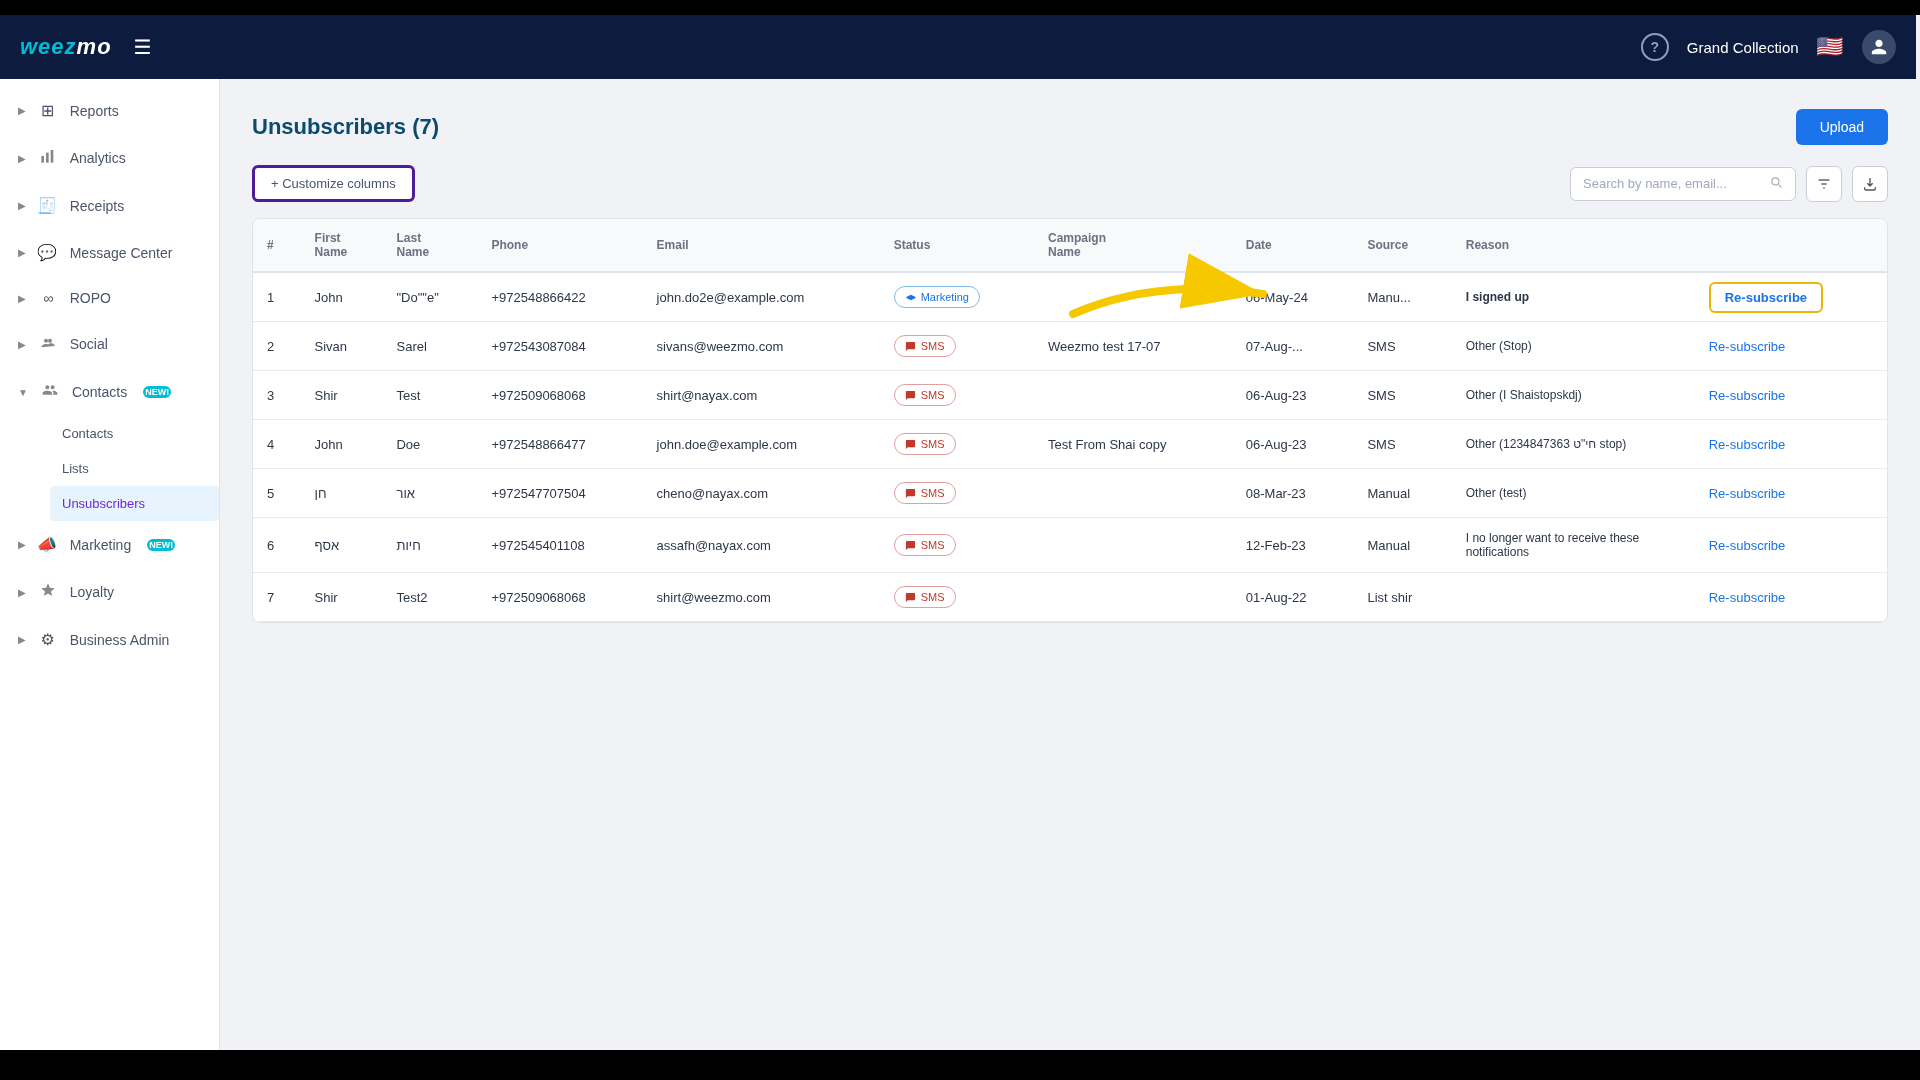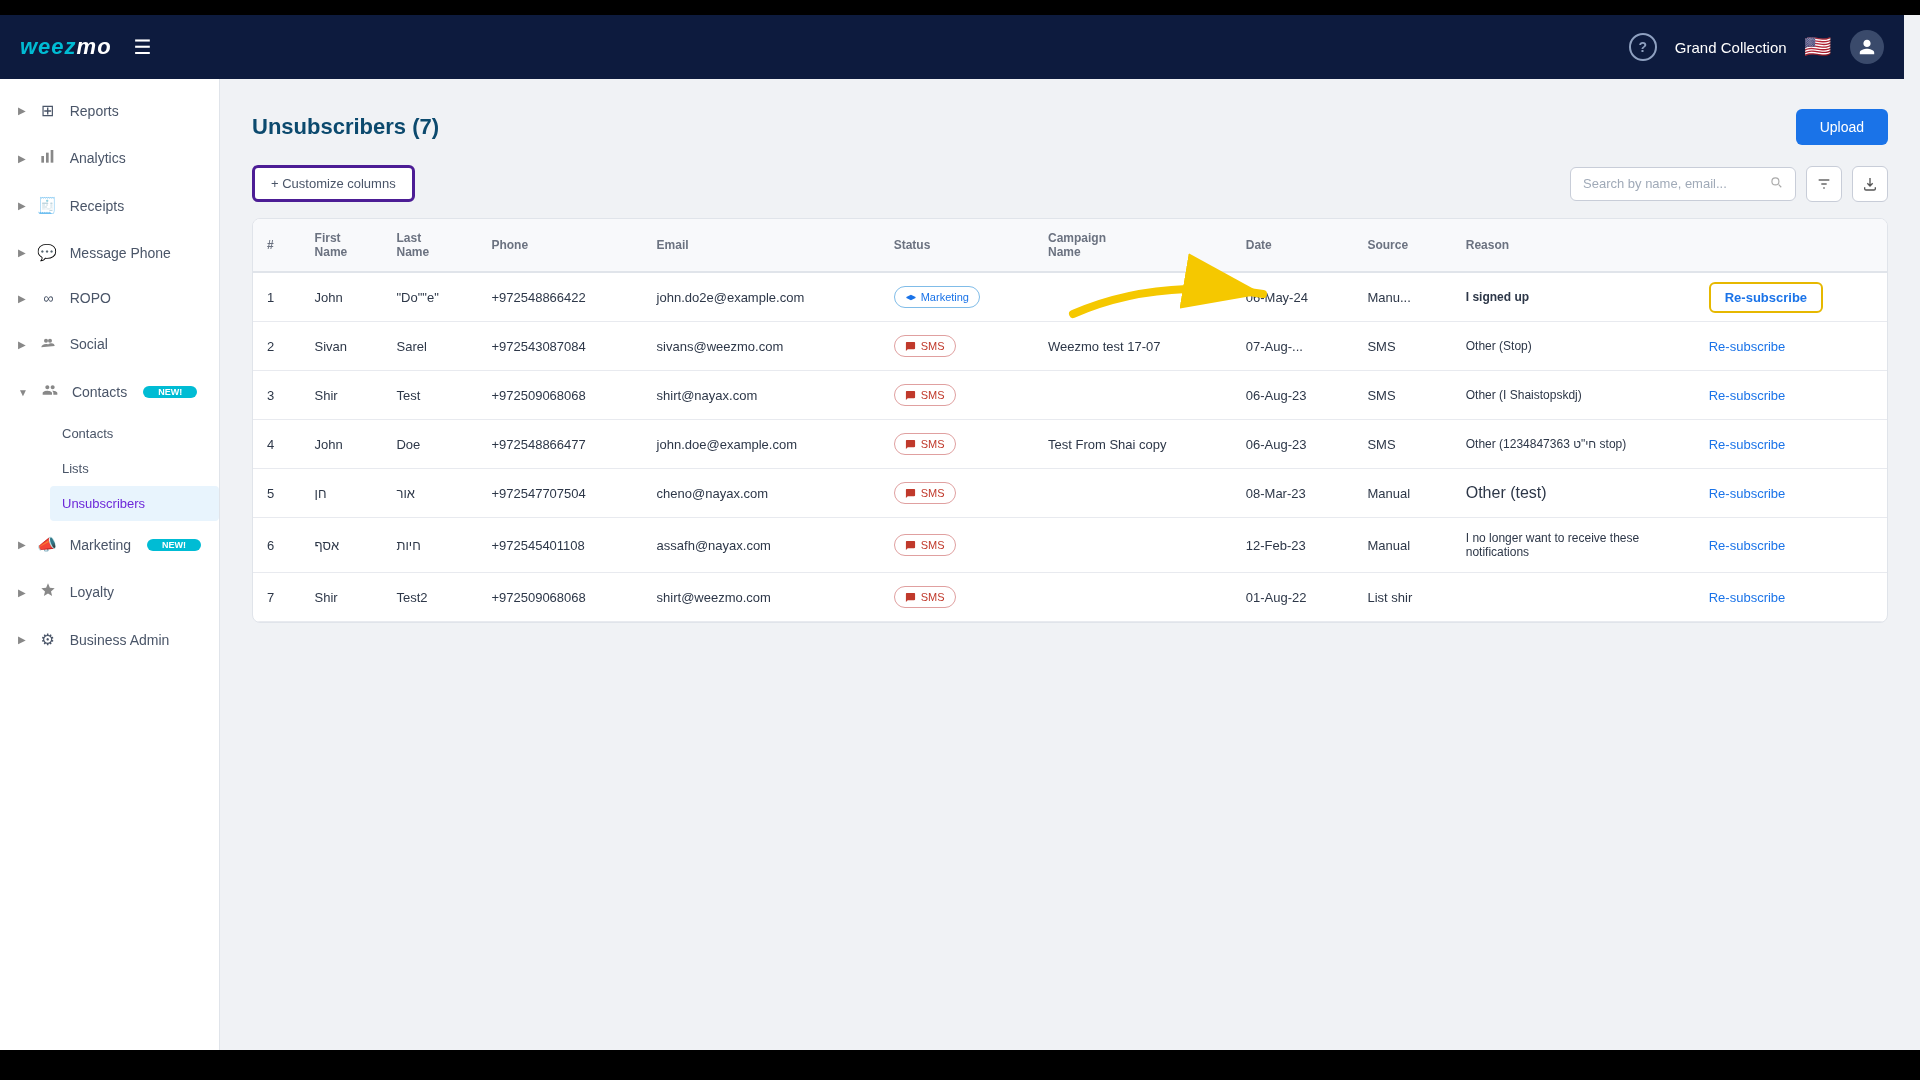--- a/index.html
+++ b/index.html
@@ -6,21 +6,21 @@
     body { font-family: 'Segoe UI', Arial, sans-serif; background: #f0f2f5; overflow: hidden; }
 
     
     .topbar {
       height: 64px;
       background: #0d1b3e;
       display: flex;
       align-items: center;
       padding: 4px 20px;
       position: fixed;
-      top: 0; left: 0; right: 16px;
+      top: 0; left: 0; right: 4px;
       z-index: 100;
     }
     .topbar-logo {
       display: flex;
       align-items: center;
       gap: 14px;
     }
     .logo-text {
       color: #fff;
       font-size: 22px;
@@ -120,21 +120,21 @@
     .sidebar-item .icon {
       font-size: 16px;
       width: 20px;
       text-align: center;
     }
     .sidebar-item .badge-new {
       background: #00bcd4;
       color: #fff;
       font-size: 9px;
       font-weight: 700;
-      padding: 1px 15px;
+      padding: 1px 2px;
       border-radius: 8px;
       margin-left: 4px;
     }
     .sidebar-sub {
       padding-left: 50px;
     }
     .sidebar-sub-item {
       padding: 10px 12px;
       font-size: 13px;
       color: #4a5568;
@@ -348,21 +348,21 @@
 
     <div class="sidebar-item">
       <span class="chevron">▶</span>
       <span class="icon">🧾</span>
       <span>Receipts</span>
     </div>
 
     <div class="sidebar-item">
       <span class="chevron">▶</span>
       <span class="icon">💬</span>
-      <span>Message Phone</span>
+      <span>Message Center</span>
     </div>
 
     <div class="sidebar-item">
       <span class="chevron">▶</span>
       <span class="icon" style="font-size:14px; letter-spacing:-1px;">∞</span>
       <span>ROPO</span>
     </div>
 
     <div class="sidebar-item">
       <span class="chevron">▶</span>
@@ -561,21 +561,21 @@
     <td>
       <span class="status-badge">
         <svg width="11" height="11" viewBox="0 0 24 24" fill="currentColor">
                       <path d="M20 2H4c-1.1 0-2 .9-2 2v18l4-4h14c1.1 0 2-.9 2-2V4c0-1.1-.9-2-2-2z"></path>
                     </svg> SMS
       </span>
     </td>
     <td></td>
     <td>08-Mar-23</td>
     <td>Manual</td>
-    <td style="max-width:180px; font-size:16px;">Other (test)</td>
+    <td style="max-width:180px; font-size:12px;">Other (test)</td>
     <td>
       <a class="resubscribe-link">Re-subscribe</a>
     </td>
   </tr>
               <tr>
     <td>6</td>
     <td>אסף</td>
     <td>חיות</td>
     <td>+972545401108</td>
     <td>assafh@nayax.com</td>

